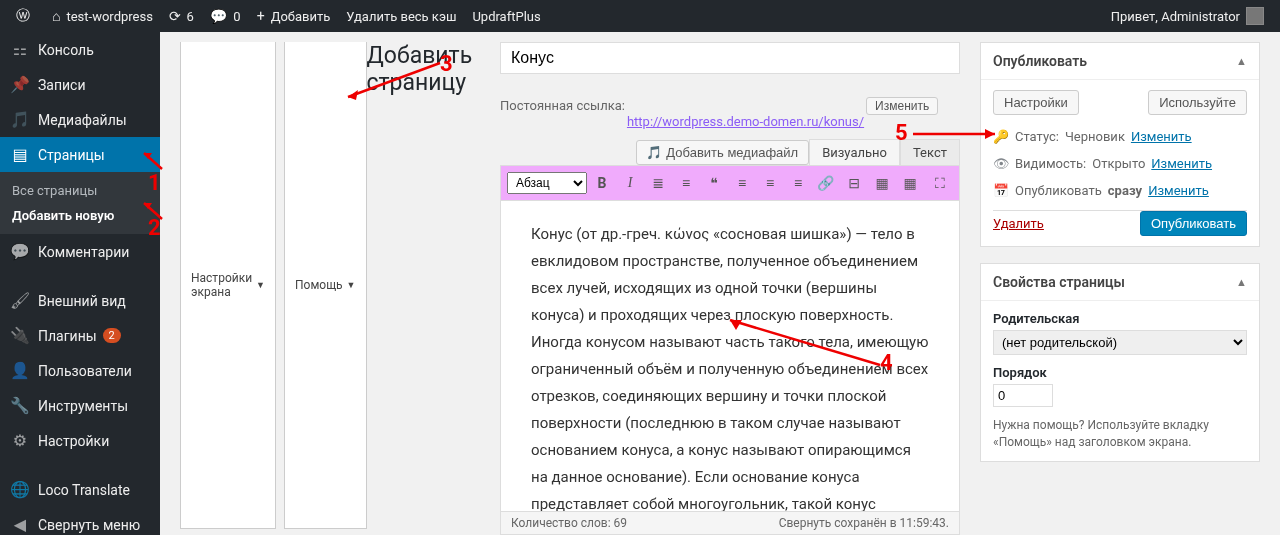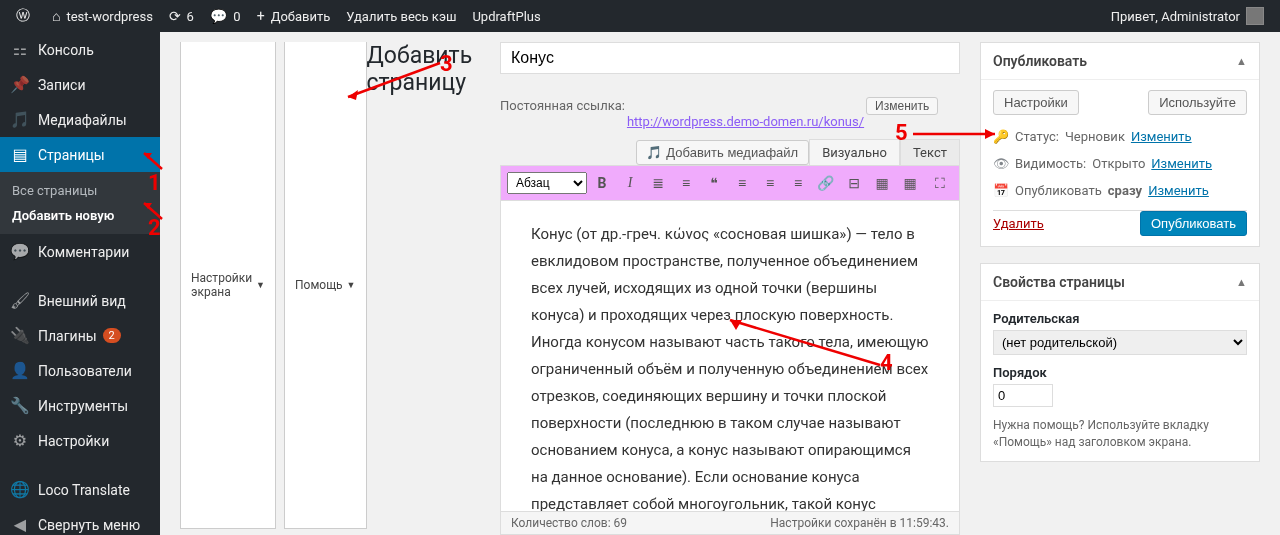--- a/index.html
+++ b/index.html
@@ -222,21 +222,21 @@
           <div class="tb-btn">🔗</div>
           <div class="tb-btn">⊟</div>
           <div class="tb-btn">▦</div>
           <div class="tb-btn">▦</div>
           <div class="tb-spacer"></div>
           <div class="tb-btn">⛶</div>
         </div>
         <div class="editor-body">Конус (от др.-греч. κώνος «сосновая шишка») — тело в евклидовом пространстве, полученное объединением всех лучей, исходящих из одной точки (вершины конуса) и проходящих через плоскую поверхность. Иногда конусом называют часть такого тела, имеющую ограниченный объём и полученную объединением всех отрезков, соединяющих вершину и точки плоской поверхности (последнюю в таком случае называют основанием конуса, а конус называют опирающимся на данное основание). Если основание конуса представляет собой многоугольник, такой конус является пирамидой.</div>
         <div class="editor-status">
           <span><span>Количество слов: </span><span>69</span></span>
-          <span>Настройки сохранён в 11:59:43.</span>
+          <span>Свернуть сохранён в 11:59:43.</span>
         </div>
       </div>
     </div>
 
     <div class="col-side">
       <div class="metabox">
         <div class="mb-head">
             <span>Опубликовать</span>
             <span class="toggle">▲</span>
           </div>

